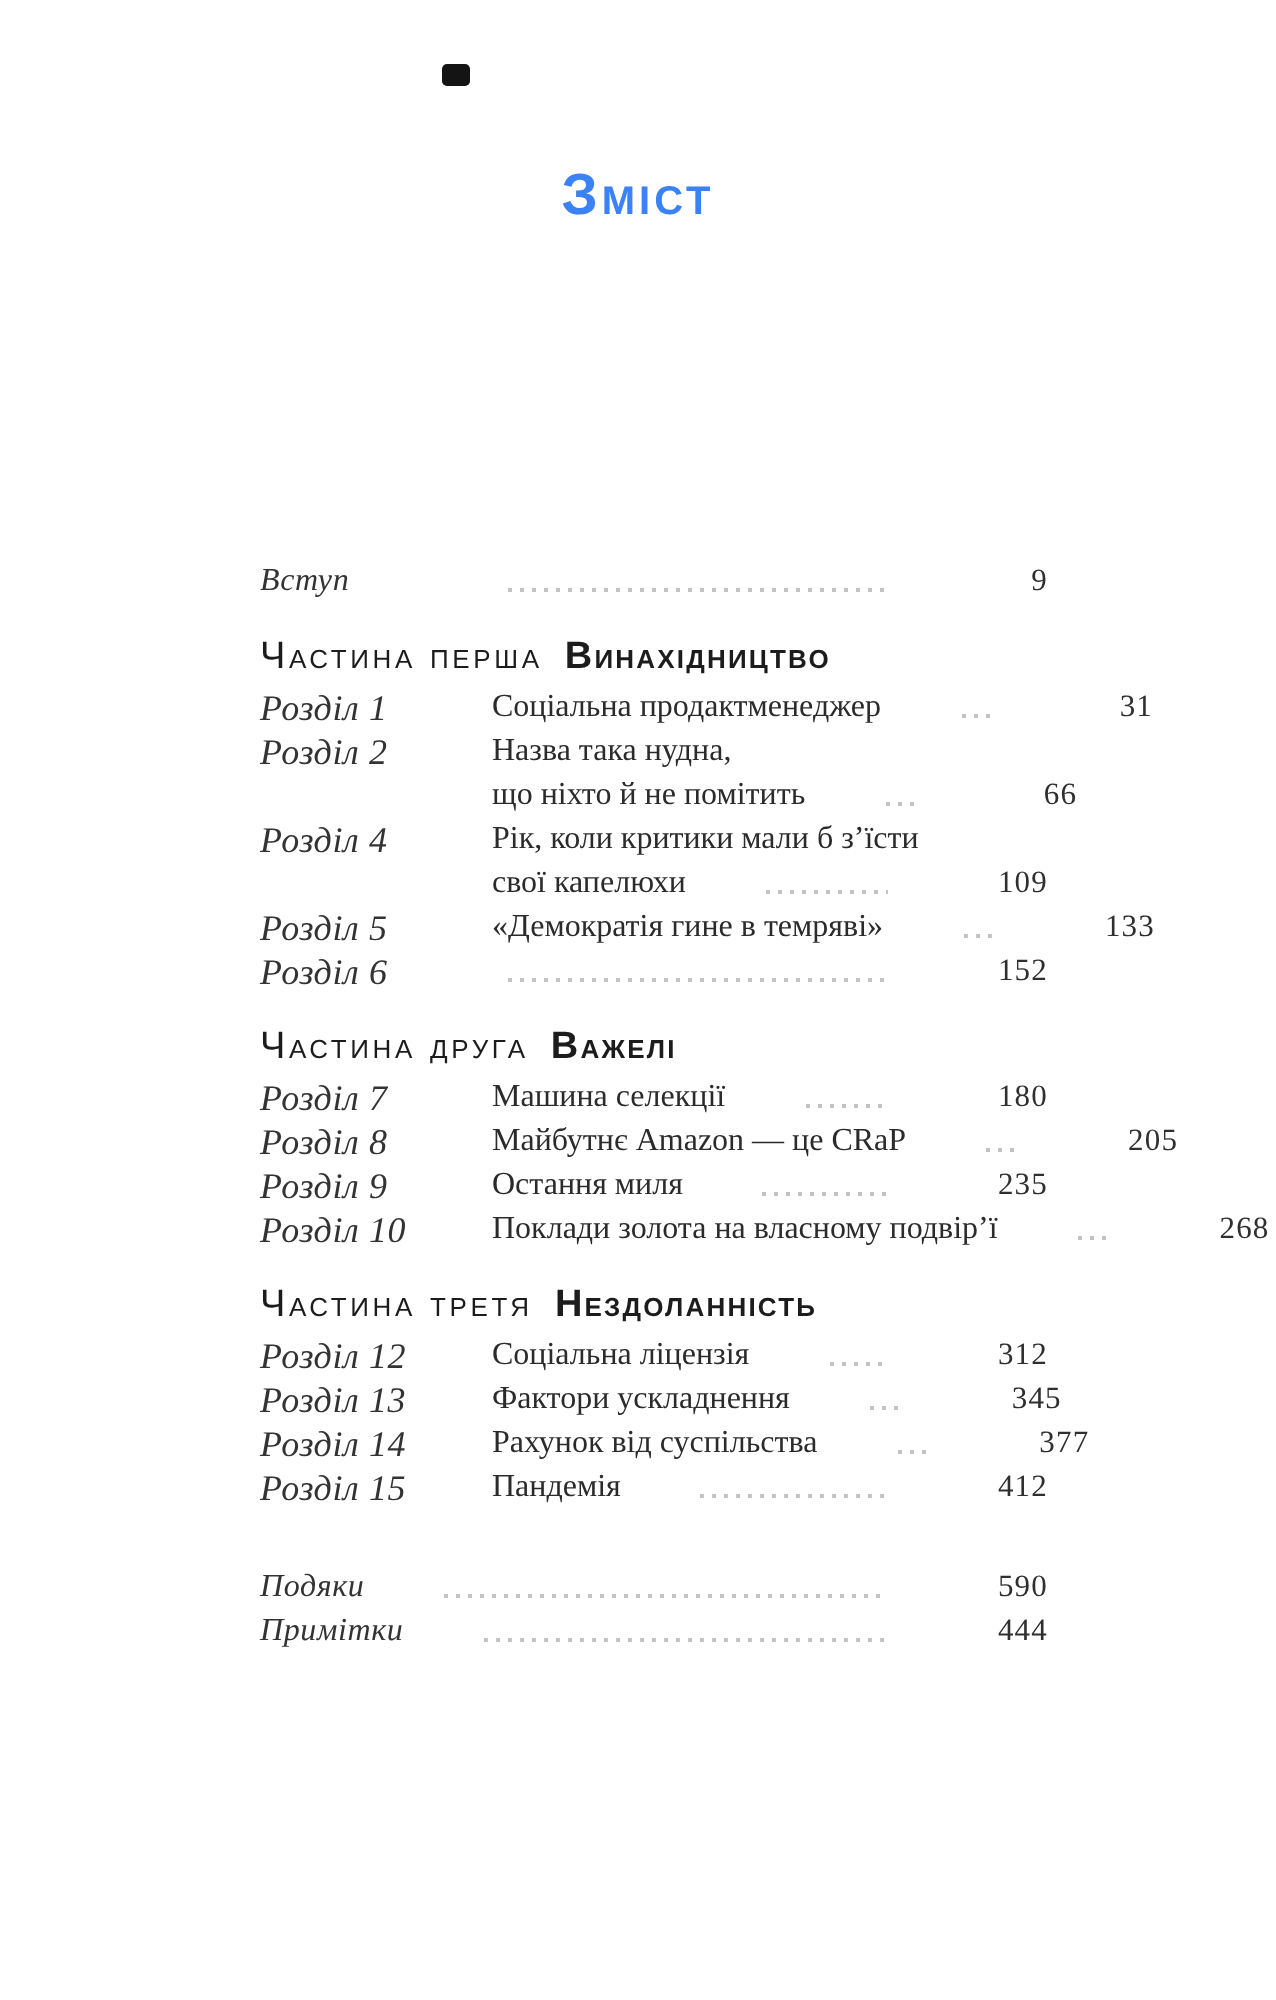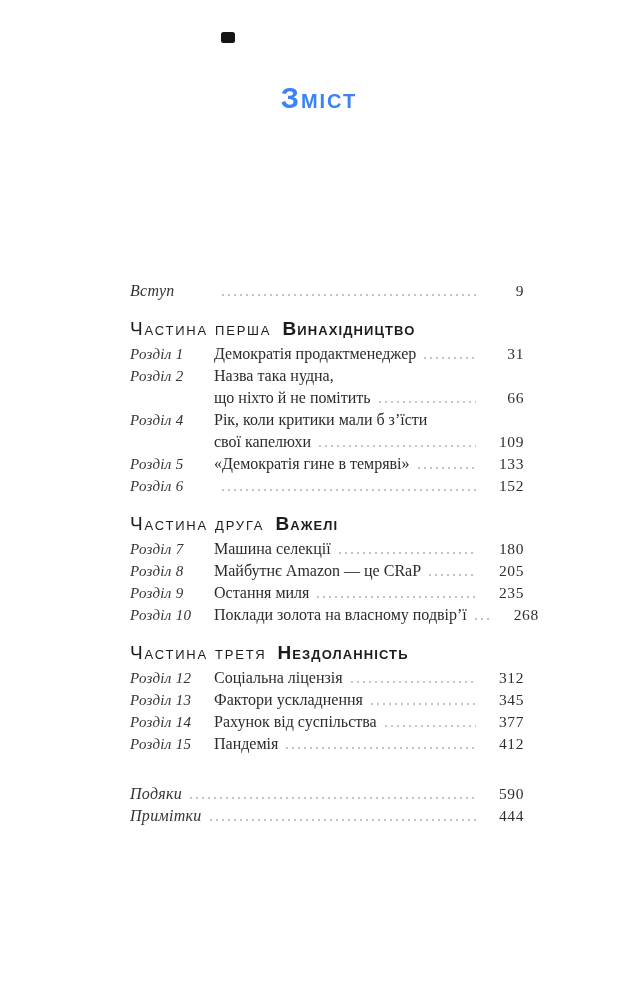--- a/index.html
+++ b/index.html
@@ -47,26 +47,27 @@
     left: 130px;
     top: 280px;
     width: 394px;
   }
 
   .row {
     display: flex;
     align-items: flex-start;
     line-height: 22px;
     font-size: 16px;
+    gap: 32px;
   }
   .label-col {
     flex: 0 0 84px;
     width: 84px;
     font-style: italic;
-    font-size: 15px;
+    font-size: 18px;
     letter-spacing: 0.3px;
     color: #333333;
   }
   .back-row .label-col,
   .front-row .label-col {
     font-size: 16px;
   }
   .back-row .label-col {
     flex: 0 0 auto;
     width: auto;
@@ -128,21 +129,21 @@
     <span class="page-col">9</span>
   </div>
 
   <div class="part-heading">
     <span class="part-prefix">Частина перша</span>
     <span class="part-title">Винахідництво</span>
   </div>
 
   <div class="row">
     <span class="label-col">Розділ 1</span>
-    <span class="title">Демократія продактменеджер</span>
+    <span class="title">Соціальна продактменеджер</span>
     <span class="leader"></span>
     <span class="page-col">31</span>
   </div>
 
   <div class="row">
     <span class="label-col">Розділ 2</span>
     <span class="title">Назва така нудна,</span>
   </div>
   <div class="row">
     <span class="label-col"></span>

